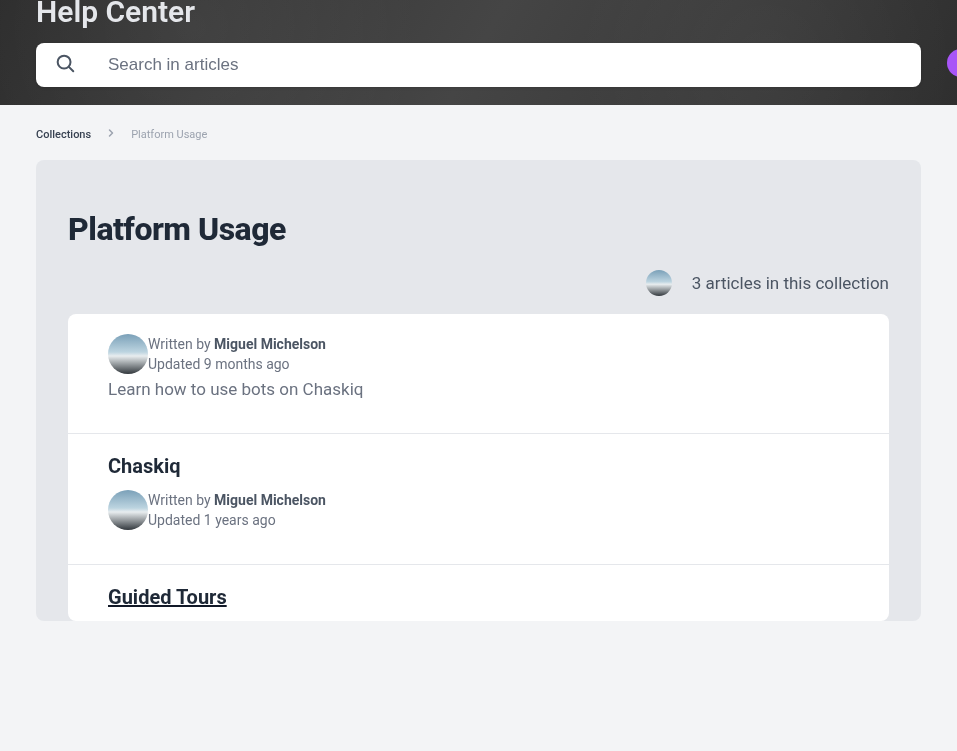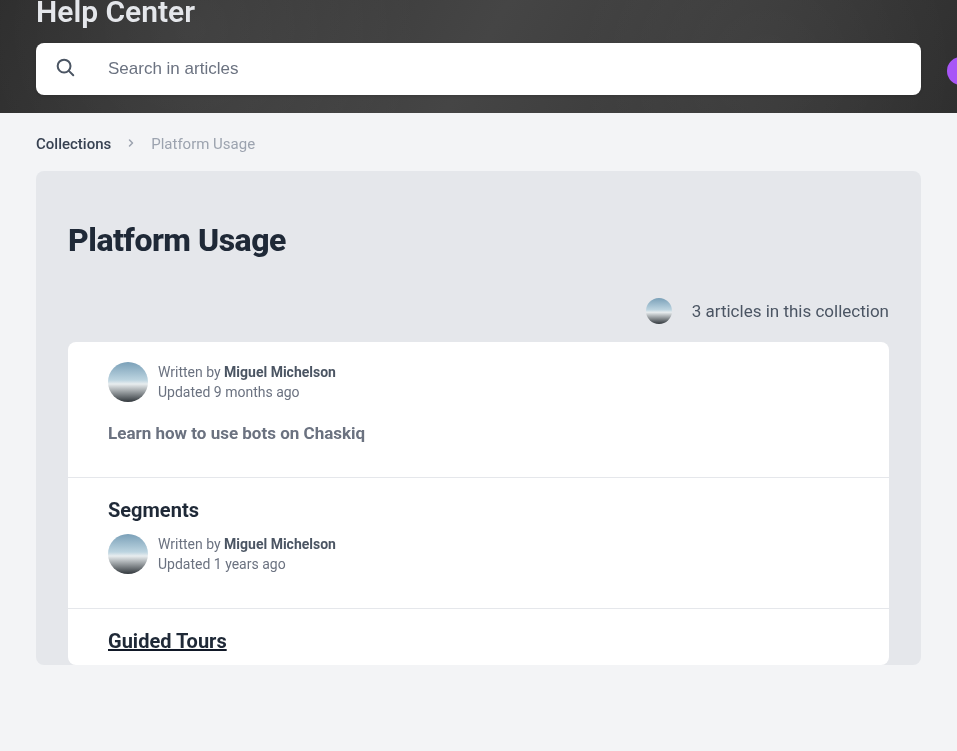--- a/index.html
+++ b/index.html
@@ -35,42 +35,42 @@
     font-weight: 600;
     padding-top: 0;
     margin-bottom: 14px;
     margin-top: -6px;
   }
   .search-bar {
     display: flex;
     align-items: center;
     background: #fff;
     border-radius: 8px;
-    height: 52px;
+    height: 44px;
     padding: 0 18px;
     box-shadow: 0 1px 3px rgba(0,0,0,0.15);
   }
   .search-bar svg { flex-shrink: 0; }
   .search-bar input {
     border: none;
     outline: none;
     font-size: 17px;
     color: #374151;
     margin-left: 32px;
     width: 100%;
     background: transparent;
   }
   .search-bar input::placeholder { color: #6b7280; }
 
   .breadcrumb {
     display: flex;
     align-items: center;
     gap: 14px;
     padding: 22px 36px 18px 36px;
-    font-size: 15px;
+    font-size: 11px;
   }
   .breadcrumb-link {
     color: #374151;
     font-weight: 500;
     cursor: pointer;
   }
   .breadcrumb-current { color: #9ca3af; }
 
   .panel {
     background: #e5e7eb;
@@ -88,21 +88,21 @@
     font-size: 19px;
     color: #4b5563;
     margin-top: 30px;
     font-weight: 400;
   }
   .meta-row {
     display: flex;
     align-items: center;
     justify-content: flex-end;
     gap: 20px;
-    margin-top: 39px;
+    margin-top: 22px;
     margin-bottom: 18px;
     color: #4b5563;
     font-size: 17px;
   }
   .avatar-sm {
     width: 26px;
     height: 26px;
     border-radius: 50%;
     background: linear-gradient(to bottom, #7aa0b8 0%, #bcd4e0 45%, #e8edef 55%, #32383d 100%);
     flex-shrink: 0;
@@ -121,43 +121,41 @@
   .article:last-child { border-bottom: none; }
   .article-title {
     font-size: 20px;
     font-weight: 700;
     color: #1f2937;
     margin-bottom: 12px;
   }
   .article-byline-row {
     display: flex;
     align-items: center;
-    gap: 10px;
   }
   .avatar-md {
     width: 40px;
     height: 40px;
     border-radius: 50%;
     background: linear-gradient(to bottom, #7aa0b8 0%, #bcd4e0 45%, #e8edef 55%, #32383d 100%);
     flex-shrink: 0;
   }
   .byline-text {
     font-size: 14px;
     color: #6b7280;
     line-height: 1.45;
   }
   .byline-text strong {
     color: #4b5563;
     font-weight: 700;
   }
   .article-desc {
     font-size: 17px;
     color: #6b7280;
-    margin-top: 20px;
-    font-weight: bold;
+    margin-top: 4px;
   }
 </style>
 </head>
 <body>
 
 <div class="hero">
   <div class="hero-title">Help Center</div>
   <div class="search-bar">
     <span>
       <svg width="22" height="22" viewBox="0 0 24 24" fill="none" stroke="#4b5563" stroke-width="2.2" stroke-linecap="round" stroke-linejoin="round">
@@ -195,21 +193,21 @@
           <div>
             <span>Written by </span><strong>Miguel Michelson</strong>
           </div>
           <div>Updated 9 months ago</div>
         </div>
       </div>
       <div class="article-desc">Learn how to use bots on Chaskiq</div>
     </div>
 
     <div class="article">
-      <div class="article-title">Segments</div>
+      <div class="article-title">Chaskiq</div>
       <div class="article-byline-row">
         <div class="avatar-md"></div>
         <div class="byline-text">
           <div>
             <span>Written by </span><strong>Miguel Michelson</strong>
           </div>
           <div>Updated 1 years ago</div>
         </div>
       </div>
     </div>

